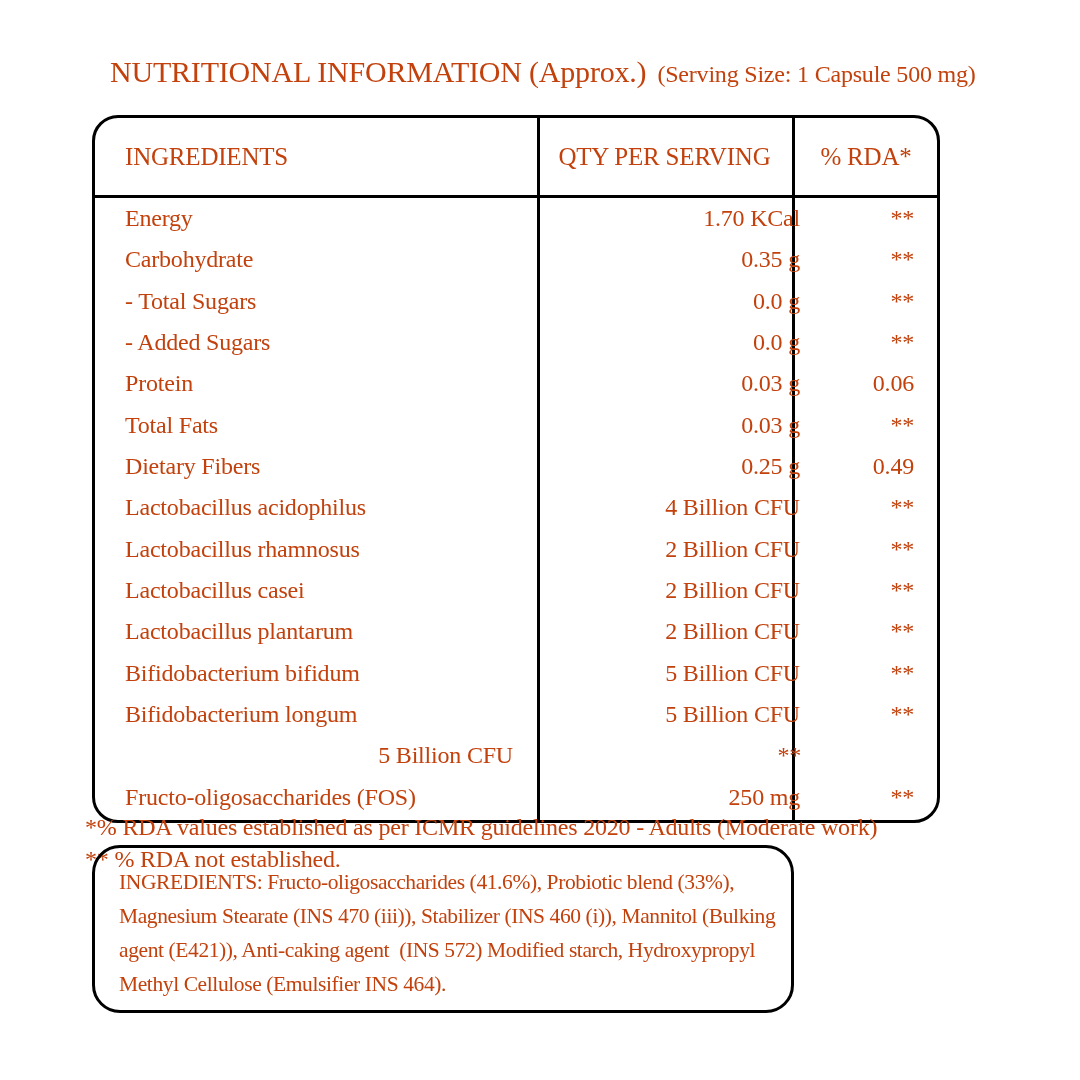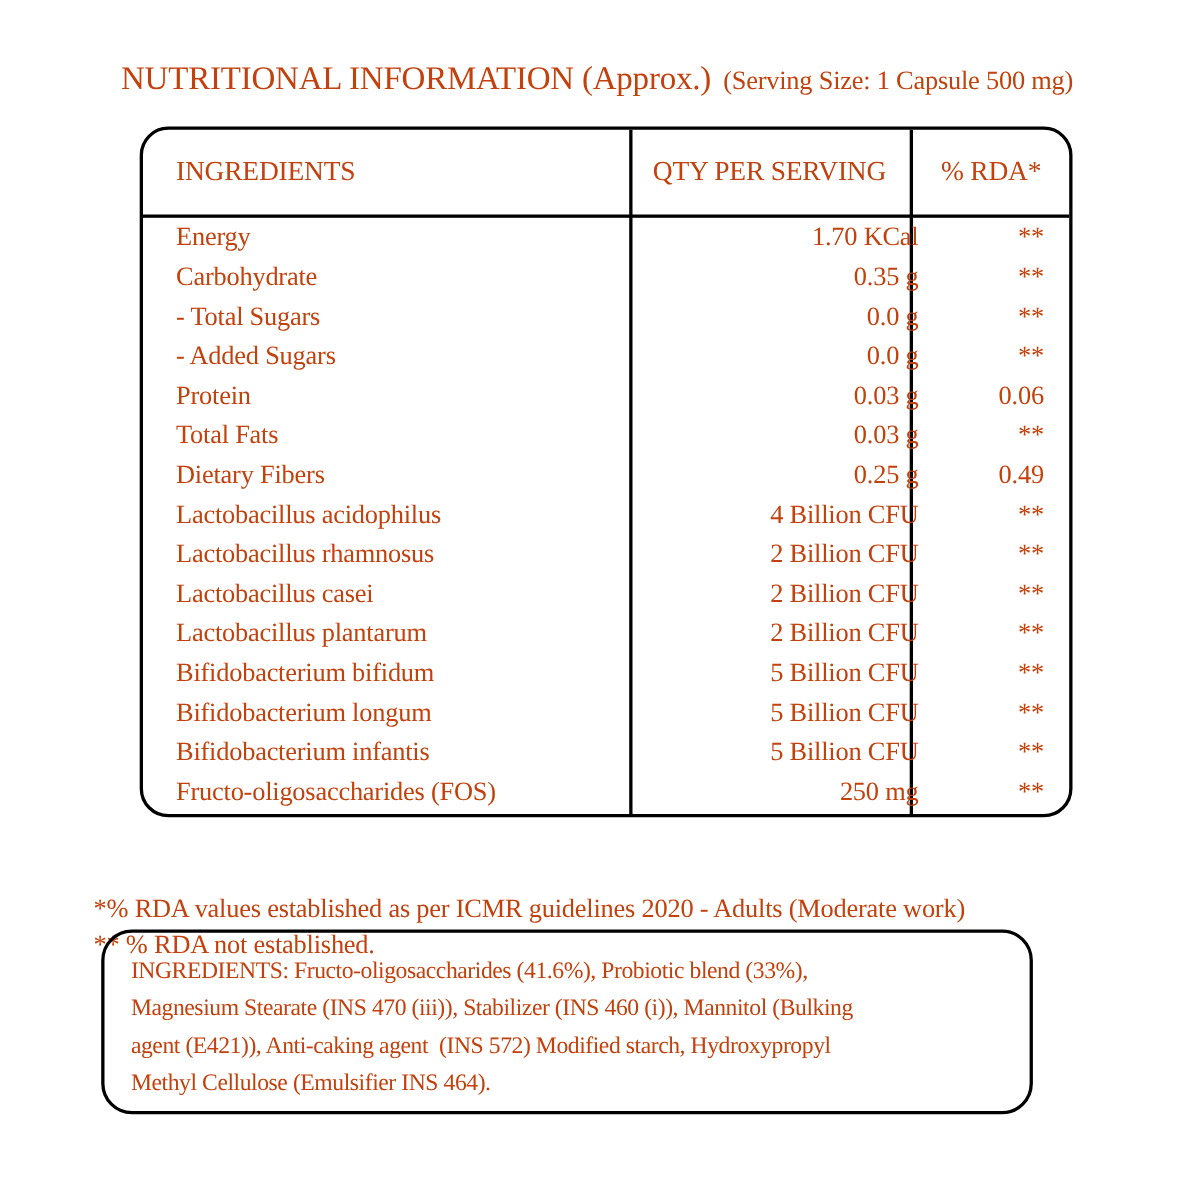--- a/index.html
+++ b/index.html
@@ -30,25 +30,24 @@
   }
   .title-main { font-size: 30px; }
   .title-serving { font-size: 24px; }
 
   
   .ntable {
     position: absolute;
     left: 92px;
     top: 115px;
     width: 848px;
-    height: 628px;
+    height: 708px;
     border: 3px solid #000000;
     border-radius: 26px;
     box-sizing: border-box;
-    margin-left: 35px;
   }
   .vline {
     position: absolute;
     top: 0;
     bottom: 0;
     width: 3px;
     background: #000000;
   }
   .vline.v1 { left: 442px; }
   .vline.v2 { left: 697px; }
@@ -102,21 +101,21 @@
     font-size: 24px;
     line-height: 32px;
     margin-top: 48px;
   }
 
   
   .ingredients-box {
     position: absolute;
     left: 92px;
     top: 845px;
-    width: 847px;
+    width: 702px;
     height: 168px;
     border: 3px solid #000000;
     border-radius: 28px;
     box-sizing: border-box;
     padding: 17px 22px 16px 24px;
   }
   .box-line {
     font-size: 21.5px;
     line-height: 34px;
     letter-spacing: -0.4px;
@@ -204,21 +203,20 @@
         <div class="cell ingredient">Bifidobacterium bifidum</div>
         <div class="cell qty">5 Billion CFU</div>
         <div class="cell rda">**</div>
       </div>
         <div class="row">
         <div class="cell ingredient">Bifidobacterium longum</div>
         <div class="cell qty">5 Billion CFU</div>
         <div class="cell rda">**</div>
       </div>
         <div class="row">
-        <div class="cell ingredient">Bifidobacterium infantis</div>
         <div class="cell qty">5 Billion CFU</div>
         <div class="cell rda">**</div>
       </div>
         <div class="row">
         <div class="cell ingredient">Fructo-oligosaccharides (FOS)</div>
         <div class="cell qty">250 mg</div>
         <div class="cell rda">**</div>
       </div>
       </div>
   </div>

